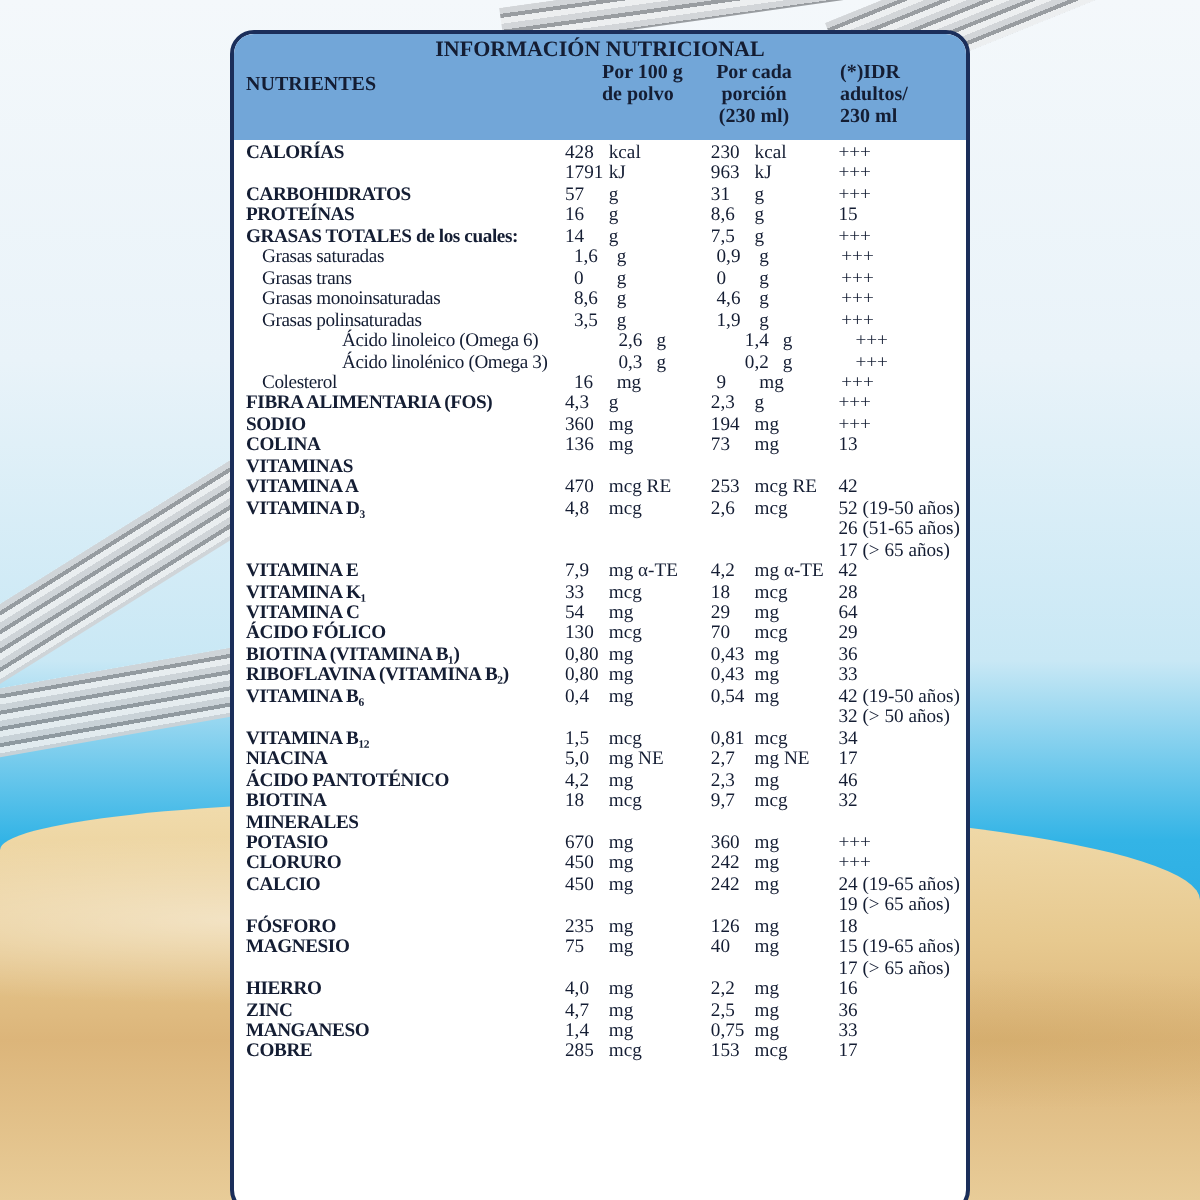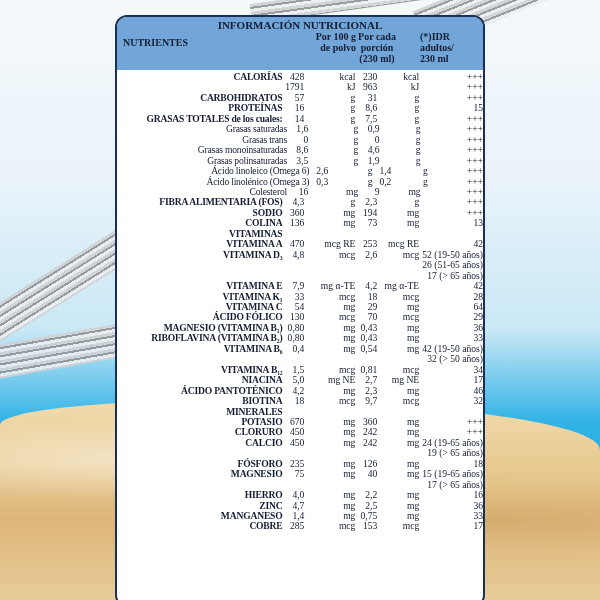--- a/index.html
+++ b/index.html
@@ -32,25 +32,25 @@
     background:#ffffff; border:2px solid #1b2e5a; border-radius:12px; overflow:hidden;
     box-sizing:border-box;
     font-family:Liberation Serif, serif;
   }
   .head {
     background:#72a6d8; height:53px; position:relative; color:#141d33;
     font-weight:bold; font-size:10px; line-height:11px;
   }
   .head .title { position:absolute; left:0; right:0; top:3px; text-align:center; font-size:11px; }
   .head .c0 { position:absolute; left:6px; top:20px; }
-  .head .c1 { position:absolute; left:169px; top:14px; width:70px; text-align:right; }
+  .head .c1 { position:absolute; left:184px; top:14px; width:70px; text-align:left; }
   .head .c2 { position:absolute; left:225px; top:14px; width:70px; text-align:center; }
   .head .c3 { position:absolute; left:303px; top:14px; }
 
-  .rows { padding-top:2px; font-size:9.6px; line-height:10.45px; color:#141d33;text-align:right; }
+  .rows { padding-top:2px; font-size:9.6px; line-height:10.45px; color:#141d33; }
   .row { display:flex; align-items:flex-start; white-space:nowrap; }
   .row .n { width:175px; padding-left:6px; font-weight:bold; letter-spacing:-0.2px; }
   .row.ind1 .n { padding-left:14px; font-weight:normal; }
   .row.ind2 .n { padding-left:22px; font-weight:normal;margin-left:32px; }
   .row.sect .n { font-weight:bold; }
   .row .v1 { width:24px; }
   .row .u1 { width:56px; }
   .row .v2 { width:24px; }
   .row .u2 { width:46px; }
   .row .idr { width:70px; white-space:pre-line; }
@@ -250,21 +250,21 @@
       </div>
       <div class="row">
         <div class="n">ÁCIDO FÓLICO</div>
         <div class="v1">130</div>
         <div class="u1">mcg</div>
         <div class="v2">70</div>
         <div class="u2">mcg</div>
         <div class="idr">29</div>
       </div>
       <div class="row">
-        <div class="n">MAGNESIO (VITAMINA B₁)</div>
+        <div class="n">BIOTINA (VITAMINA B₁)</div>
         <div class="v1">0,80</div>
         <div class="u1">mg</div>
         <div class="v2">0,43</div>
         <div class="u2">mg</div>
         <div class="idr">36</div>
       </div>
       <div class="row">
         <div class="n">RIBOFLAVINA (VITAMINA B₂)</div>
         <div class="v1">0,80</div>
         <div class="u1">mg</div>

